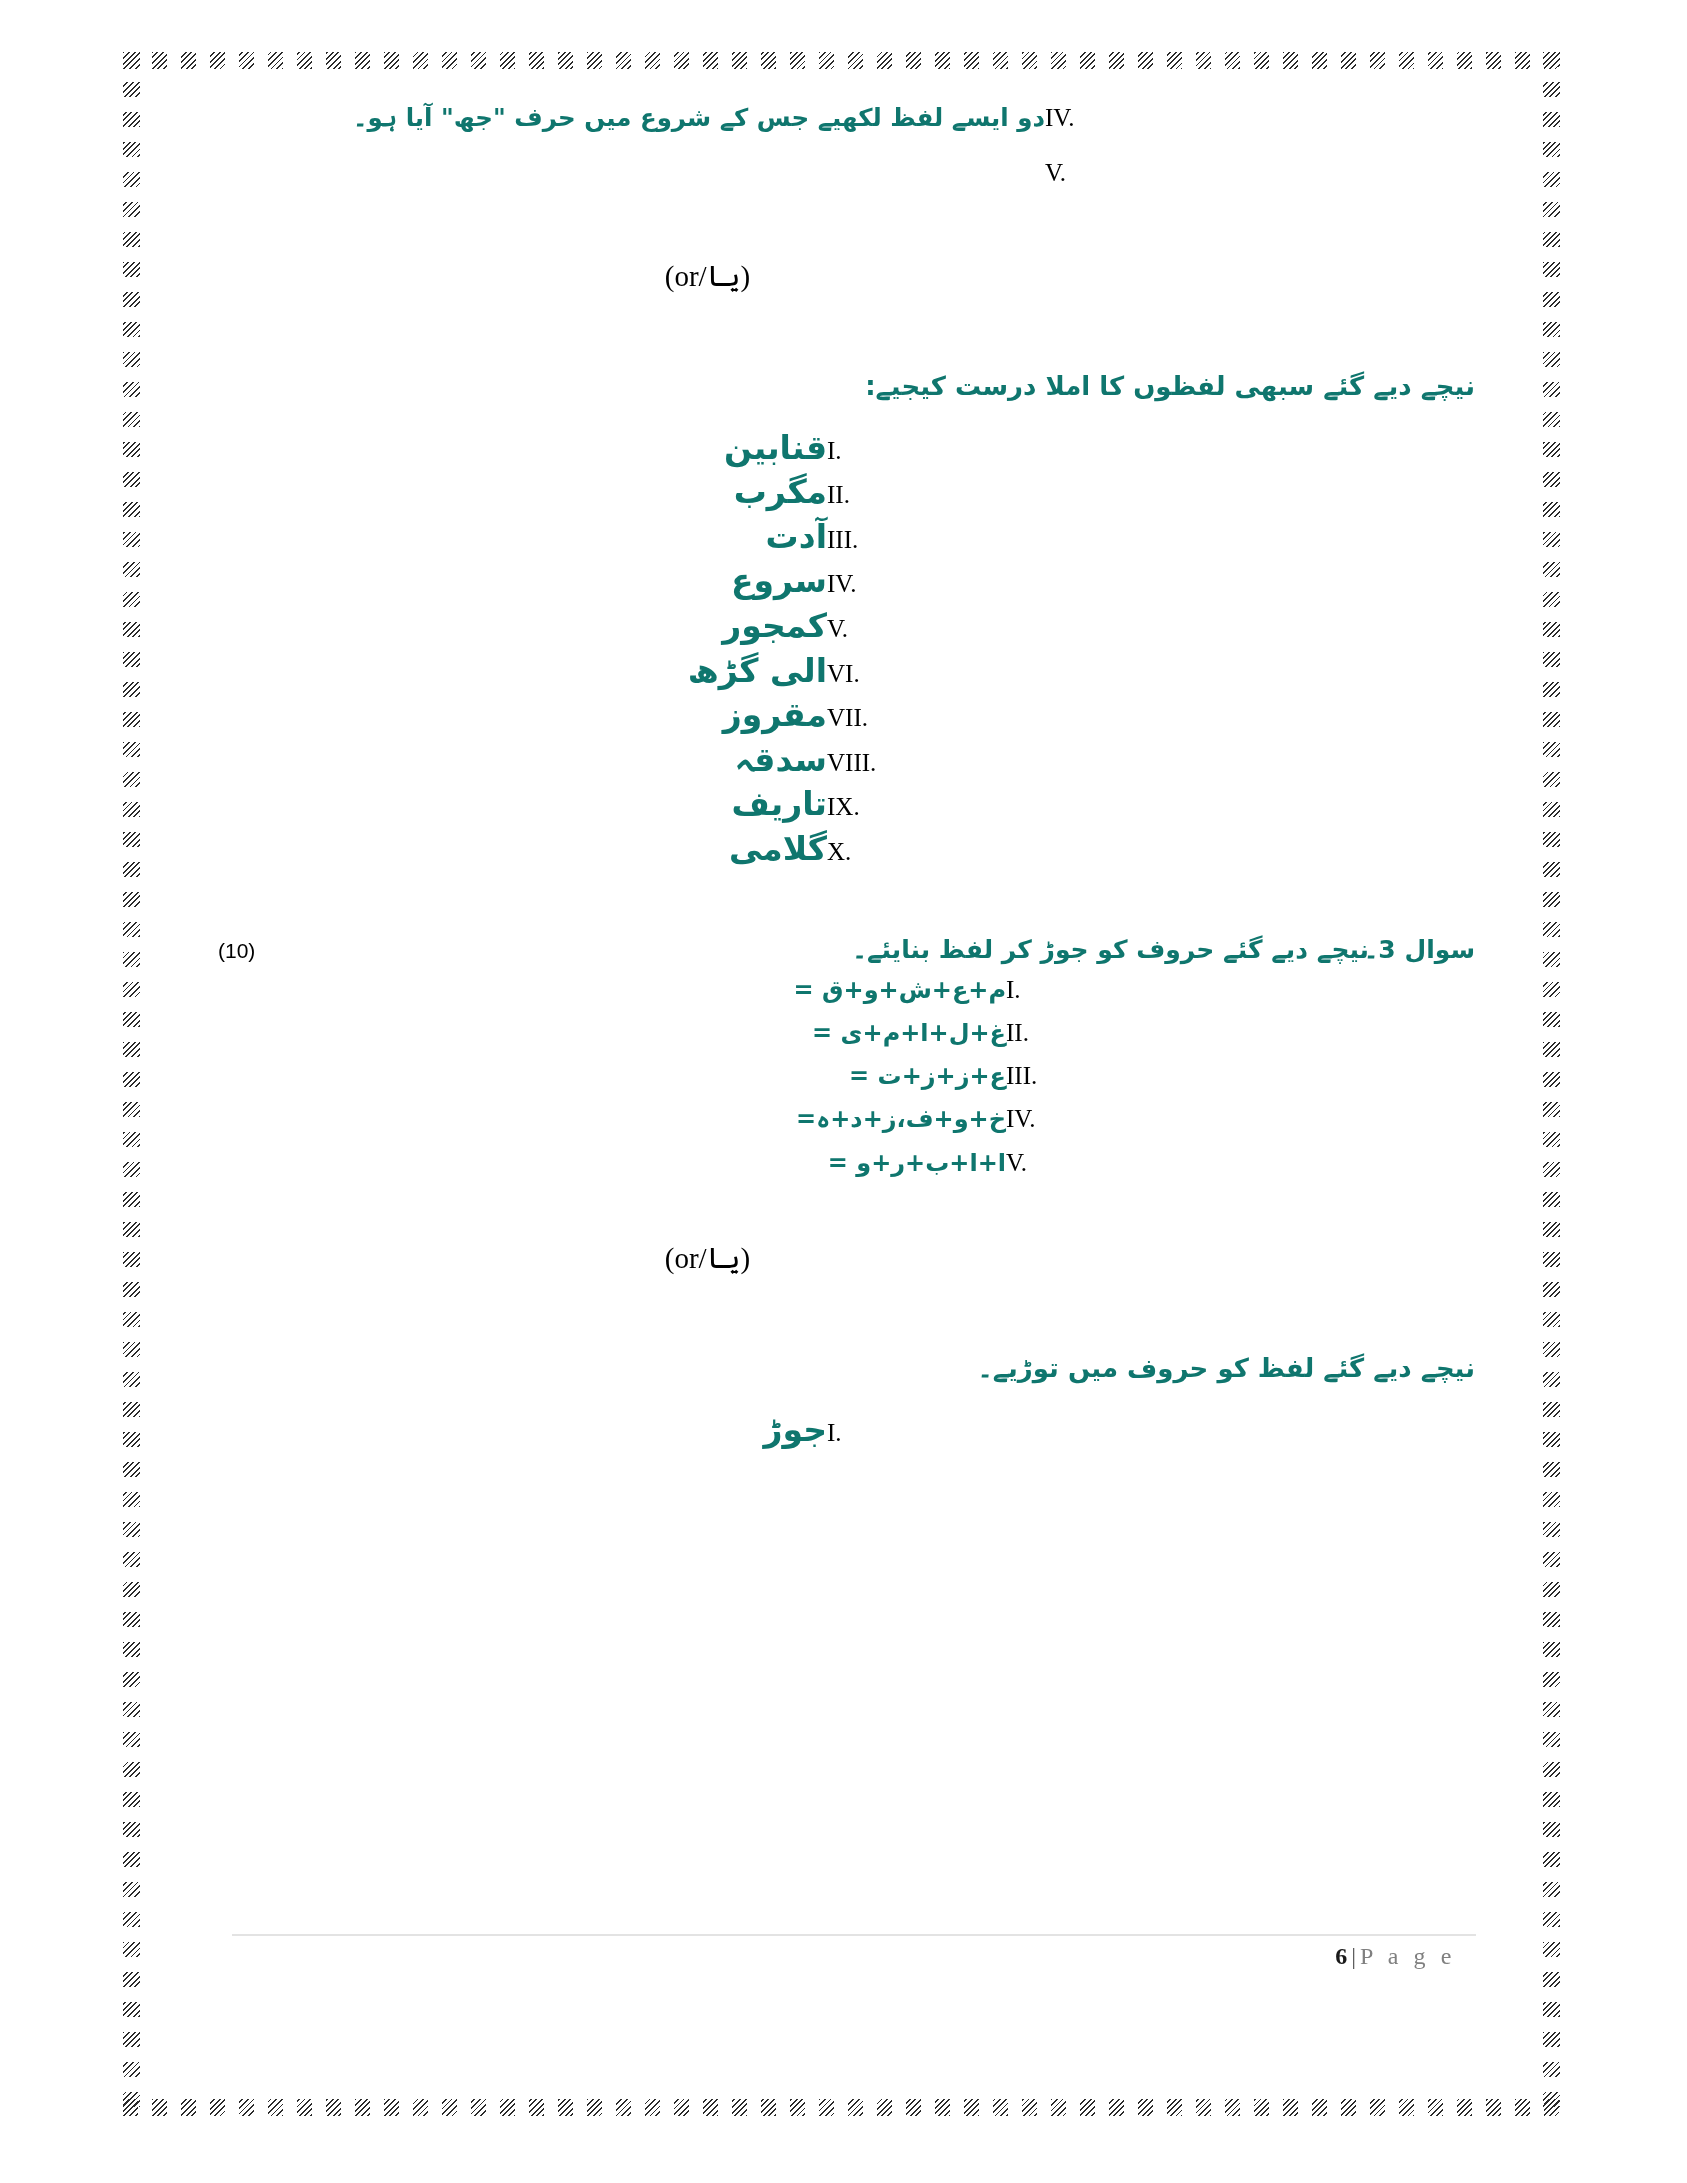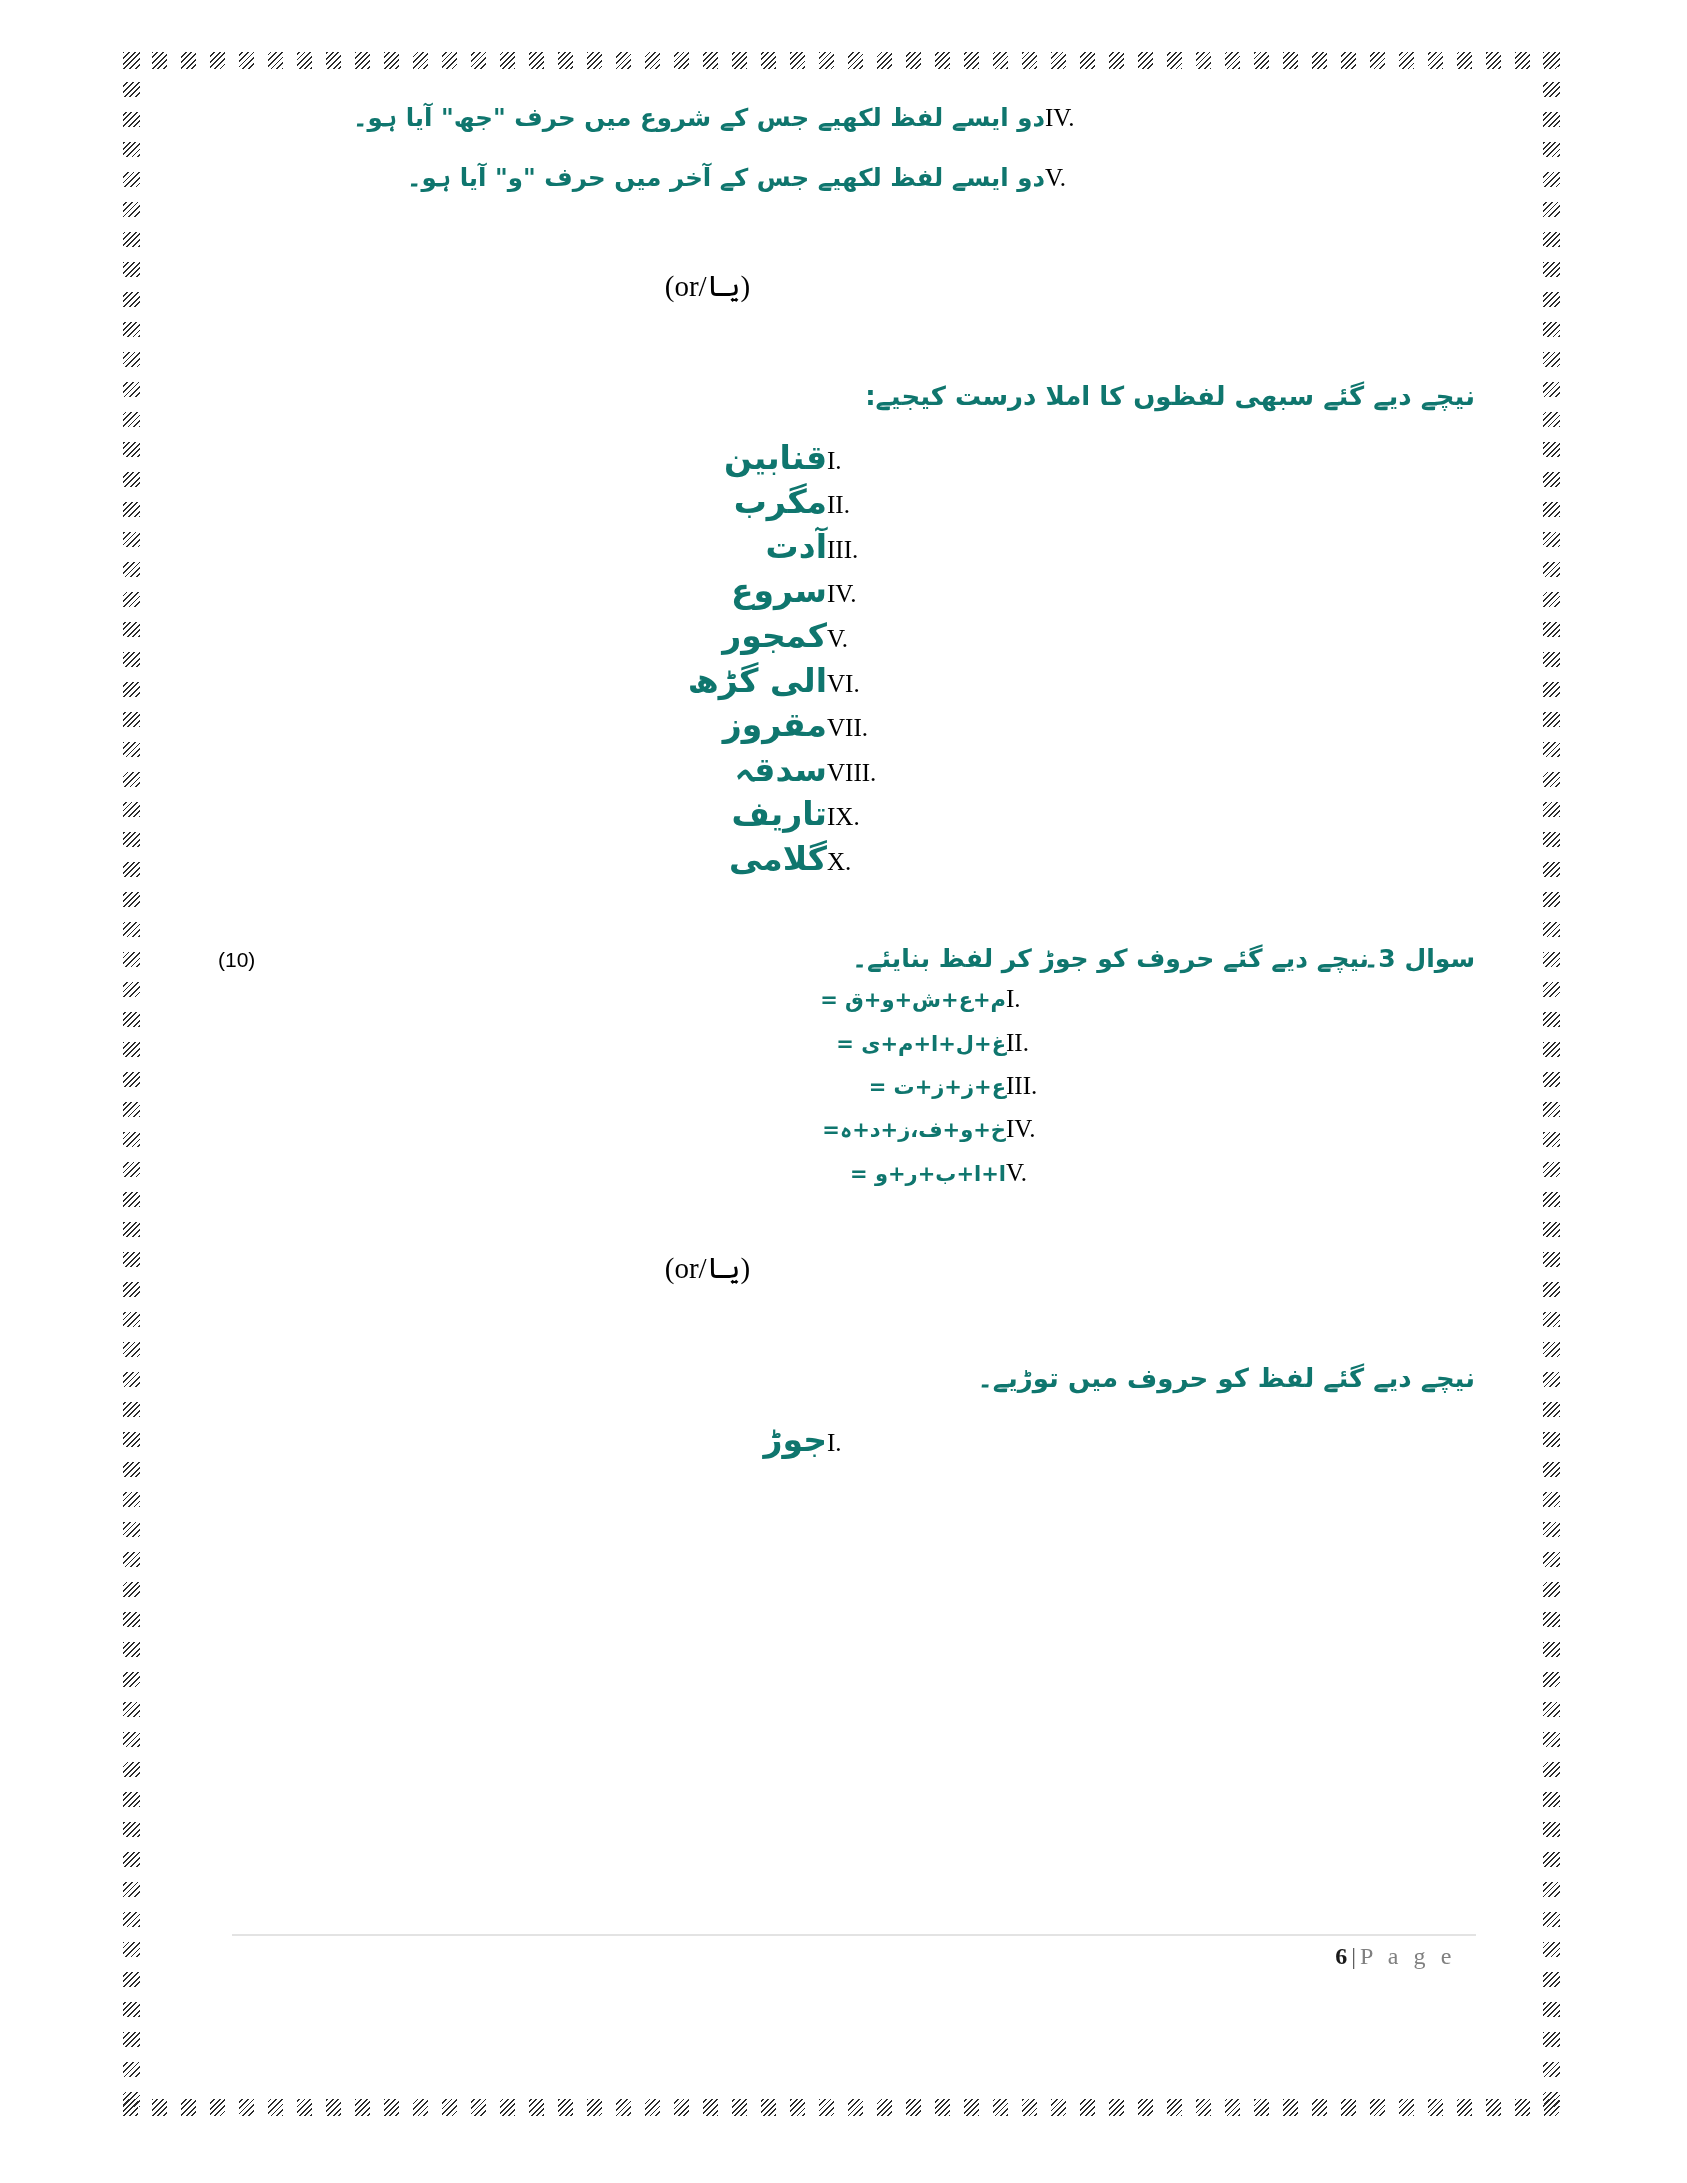--- a/index.html
+++ b/index.html
@@ -191,21 +191,21 @@
     display: flex;
     flex-direction: row;
     align-items: baseline;
     justify-content: flex-start;
     padding-right: 390px;
     margin-bottom: 9.3px;
     height: 34px;
   }
   .comborow .roman { width: 79px; flex: none; font-size: 25px; }
   .comborow .combo {
-    font-size: 21px;
+    font-size: 24px;
     white-space: nowrap;
     direction: rtl;
     margin-left: 36px;
   }
 
   .spacer-lg { height: 61px; }
   .spacer-md { height: 37px; }
   .spacer-sm { height: 20px; }
   .spacer-xs { height: 12px; }
 
@@ -258,21 +258,20 @@
 
   <div class="content">
 
     <div>
       <div class="topitem">
         <span class="roman">IV.</span>
         <span class="urdu txt">دو ایسے لفظ لکھیے جس کے شروع میں حرف "جھ" آیا ہو۔</span>
       </div>
       <div class="topitem">
         <span class="roman">V.</span>
-        <span class="urdu txt">دو ایسے لفظ لکھیے جس کے آخر میں حرف "و" آیا ہو۔</span>
       </div>
     </div>
 
     <div class="spacer-md"></div>
 
     <div class="or-marker">(or/یا)</div>
 
     <div class="spacer-lg"></div>
 
     <div class="urdu instruction">نیچے دیے گئے سبھی لفظوں کا املا درست کیجیے:</div>

